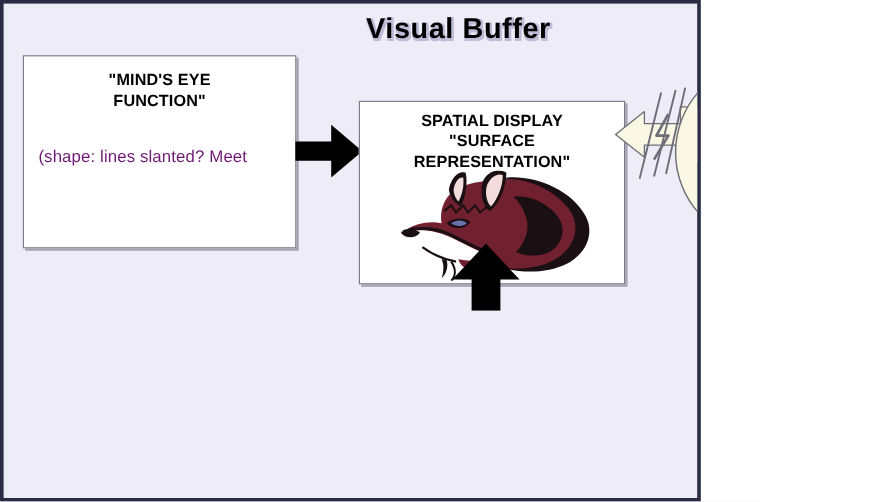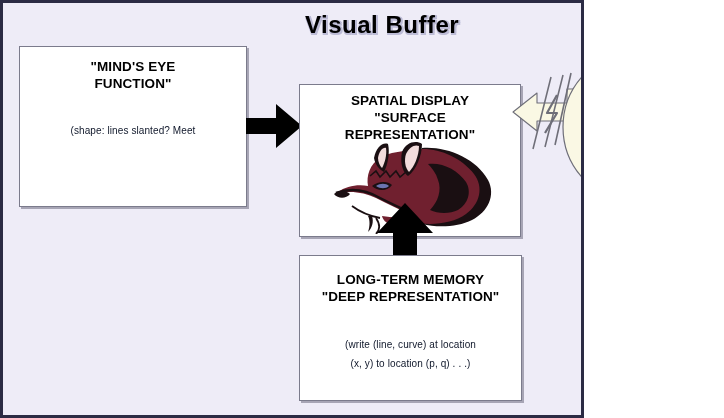--- a/index.html
+++ b/index.html
@@ -57,25 +57,24 @@
 
   .box-title {
     text-align: center;
     font-size: 13.5px;
     font-weight: bold;
     color: #000;
     line-height: 17px;
     letter-spacing: 0.1px;
   }
   .box-body {
-    font-size: 10px;
-    color: #0f172a;
+    font-size: 14px;
+    color: #701a75;
     line-height: 19px;
     letter-spacing: 0.1px;
-    text-align: center;
   }
   #box-minds-eye .box-title { margin: 11px 6px 0 6px; }
   #box-minds-eye .box-body  { margin: 29px 12px 0 12px; }
   #box-spatial .box-title   { margin: 7px 6px 0 6px; }
   #box-ltm .box-title       { margin: 15px 6px 0 6px; }
   #box-ltm .box-body        { margin: 30px 10px 0 10px; }
 
   
   #wolf-mascot {
     position: absolute;
@@ -165,30 +164,20 @@
       <path d="M50,76 C54,82 54,88 50,92" fill="none" stroke="#1a0f12" stroke-width="1.8"></path>
 
       <path d="M56,74 C68,76 82,76 92,72 C88,80 76,84 64,82 C60,81 57,78 56,74 Z" fill="#70202f"></path>
     </svg>
   </div>
 
   <svg class="arrow-black" id="arrow-ltm-up" viewBox="0 0 56 56">
     <polygon points="28,0 56,30 40,30 40,56 16,56 16,30 0,30" fill="#000000"></polygon>
   </svg>
 
-  <div class="box" id="box-ltm">
-    <div class="box-title">
-      <div>LONG-TERM MEMORY</div>
-      <div>"DEEP REPRESENTATION"</div>
-    </div>
-    <div class="box-body">
-      <div>(write (line, curve) at location</div>
-      <div>(x, y) to location (p, q) . . .)</div>
-    </div>
-  </div>
 
   <svg id="eye-group" viewBox="0 0 212 158">
 
     <g>
       <path d="M2,63 L26,44 L26,54 L56,54 L56,40 L72,40 L72,86 L56,86 L56,72 L26,72 L26,82 Z" fill="#faf8e4" stroke="#6e6e78" stroke-width="1.1" stroke-linejoin="round"></path>
 
       <path d="M40,28 L22,100" fill="none" stroke="#6e6e78" stroke-width="1.6"></path>
       <path d="M52,26 L34,98" fill="none" stroke="#6e6e78" stroke-width="1.6"></path>
       <path d="M60,24 L44,96" fill="none" stroke="#6e6e78" stroke-width="1.6"></path>
       <path d="M46,46 L36,64 L46,64 L34,84" fill="none" stroke="#6e6e78" stroke-width="2.2" stroke-linejoin="round"></path>

